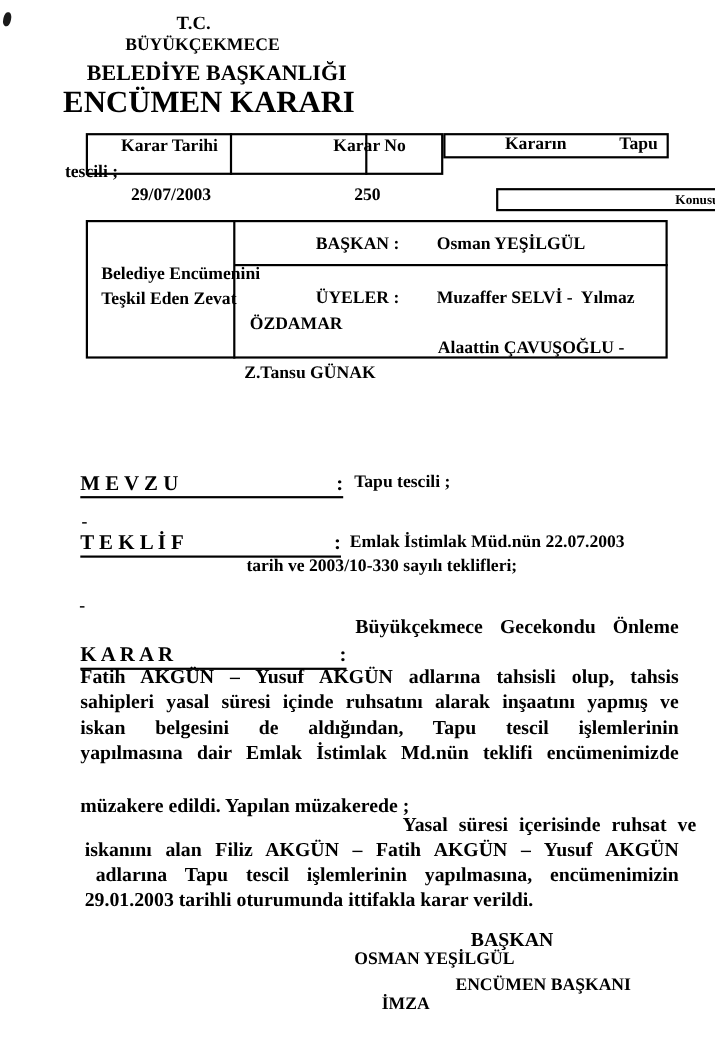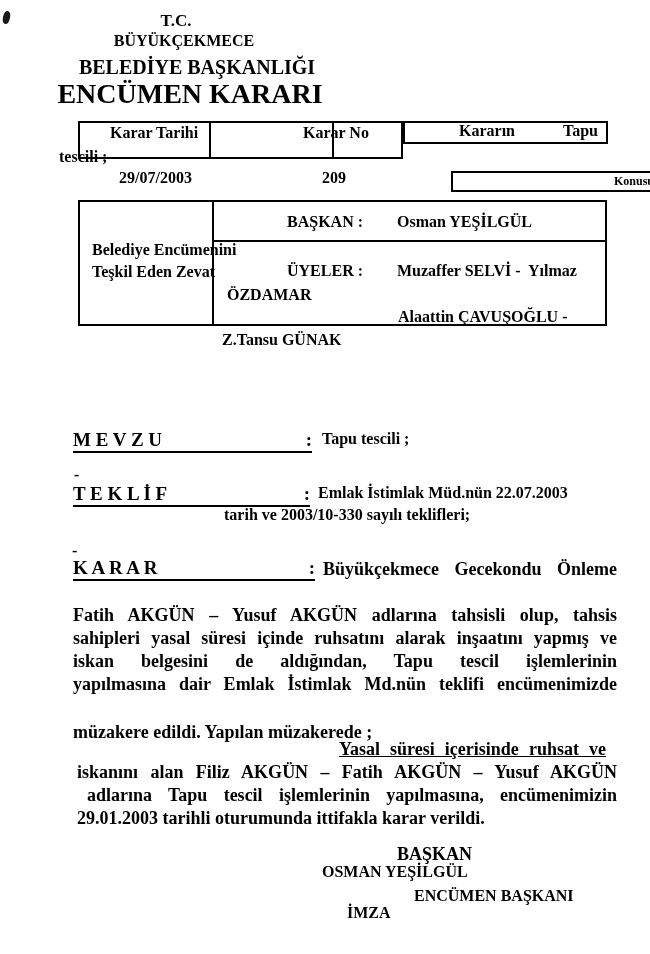--- a/index.html
+++ b/index.html
@@ -54,21 +54,21 @@
   <div class="vline" style="left:332px;top:121px;height:38px;"></div>
   <div class="box" style="left:403px;top:121px;width:205px;height:23px;"></div>
 
   <span class="abs fs19" style="left:110px;top:124px;">Karar Tarihi</span>
   <span class="abs fs19" style="left:303px;top:124px;">Karar No</span>
   <span class="abs fs19" style="left:459px;top:122px;">Kararın</span>
   <span class="abs fs19" style="left:563px;top:122px;">Tapu</span>
   <span class="abs fs19" style="left:59px;top:148px;">tescili ;</span>
 
   <span class="abs fs19" style="left:119px;top:169px;">29/07/2003</span>
-  <span class="abs fs19" style="left:322px;top:169px;">209</span>
+  <span class="abs fs19" style="left:322px;top:169px;">250</span>
   <div class="box konusu-box" style="left:403px;top:171px;width:205px;height:21px;">
     <span>Konusu</span>
   </div>
 
   <div class="box" style="left:78px;top:200px;width:529px;height:126px;"></div>
   <div class="vline" style="left:212px;top:200px;height:126px;"></div>
   <div class="hline" style="left:213px;top:240px;width:394px;"></div>
 
   <span class="abs fs19" style="left:92px;top:241px;">Belediye Encümenini</span>
   <span class="abs fs19" style="left:92px;top:263px;">Teşkil Eden Zevat</span>
@@ -91,34 +91,34 @@
 
   <div class="lblbox" style="left:73px;top:484px;width:237px;">
     <span>T E K L İ F</span>
     <span>:</span>
   </div>
   <span class="abs fs19" style="left:318px;top:484px;">Emlak İstimlak Müd.nün 22.07.2003</span>
   <span class="abs fs19" style="left:224px;top:506px;">tarih ve 2003/10-330 sayılı teklifleri;</span>
 
   <span class="abs fs16" style="left:72px;top:542px;">-</span>
 
-  <div class="lblbox" style="left:73px;top:558px;width:242px;">
+  <div class="lblbox" style="left:73px;top:586px;width:242px;">
     <span>K A R A R</span>
     <span>:</span>
   </div>
   <div class="jl" style="left:323px;top:559px;width:294px;">Büyükçekmece Gecekondu Önleme</div>
   <div class="jl" style="left:73px;top:605px;width:544px;">Fatih AKGÜN – Yusuf AKGÜN adlarına tahsisli olup, tahsis</div>
   <div class="jl" style="left:73px;top:628px;width:544px;">sahipleri yasal süresi içinde ruhsatını alarak inşaatını yapmış ve</div>
   <div class="jl" style="left:73px;top:651px;width:544px;">iskan belgesini de aldığından, Tapu tescil işlemlerinin</div>
   <div class="jl" style="left:73px;top:674px;width:544px;">yapılmasına dair Emlak İstimlak Md.nün teklifi encümenimizde</div>
   <div class="ll" style="left:73px;top:697px;margin-top:25px;">müzakere edildi. Yapılan müzakerede ;</div>
 
-  <div class="jl" style="left:339px;top:739px;width:267px;text-decoration:underline;">Yasal süresi içerisinde ruhsat ve</div>
+  <div class="jl" style="left:366px;top:739px;width:267px;">Yasal süresi içerisinde ruhsat ve</div>
   <div class="jl" style="left:77px;top:762px;width:540px;">iskanını alan Filiz AKGÜN – Fatih AKGÜN – Yusuf AKGÜN</div>
   <div class="jl" style="left:87px;top:785px;width:530px;">adlarına Tapu tescil işlemlerinin yapılmasına,  encümenimizin</div>
   <div class="ll" style="left:77px;top:808px;">29.01.2003 tarihli oturumunda ittifakla karar verildi.</div>
 
-  <span class="abs fs18" style="left:397px;top:844px;">BAŞKAN</span>
+  <span class="abs fs18" style="left:428px;top:844px;">BAŞKAN</span>
   <span class="abs fs19" style="left:322px;top:863px;">OSMAN YEŞİLGÜL</span>
   <span class="abs fs19" style="left:414px;top:887px;">ENCÜMEN BAŞKANI</span>
   <span class="abs fs19" style="left:347px;top:904px;">İMZA</span>
 
 </div>
 
 </body></html>

